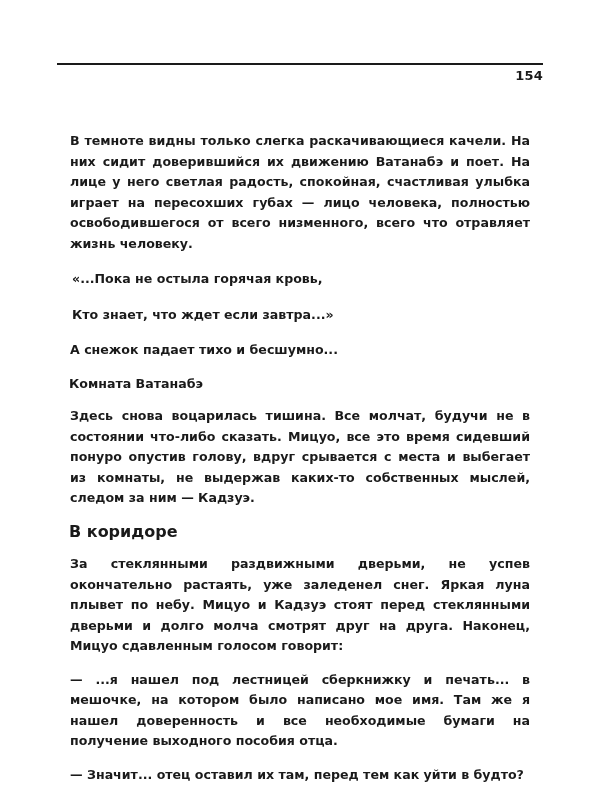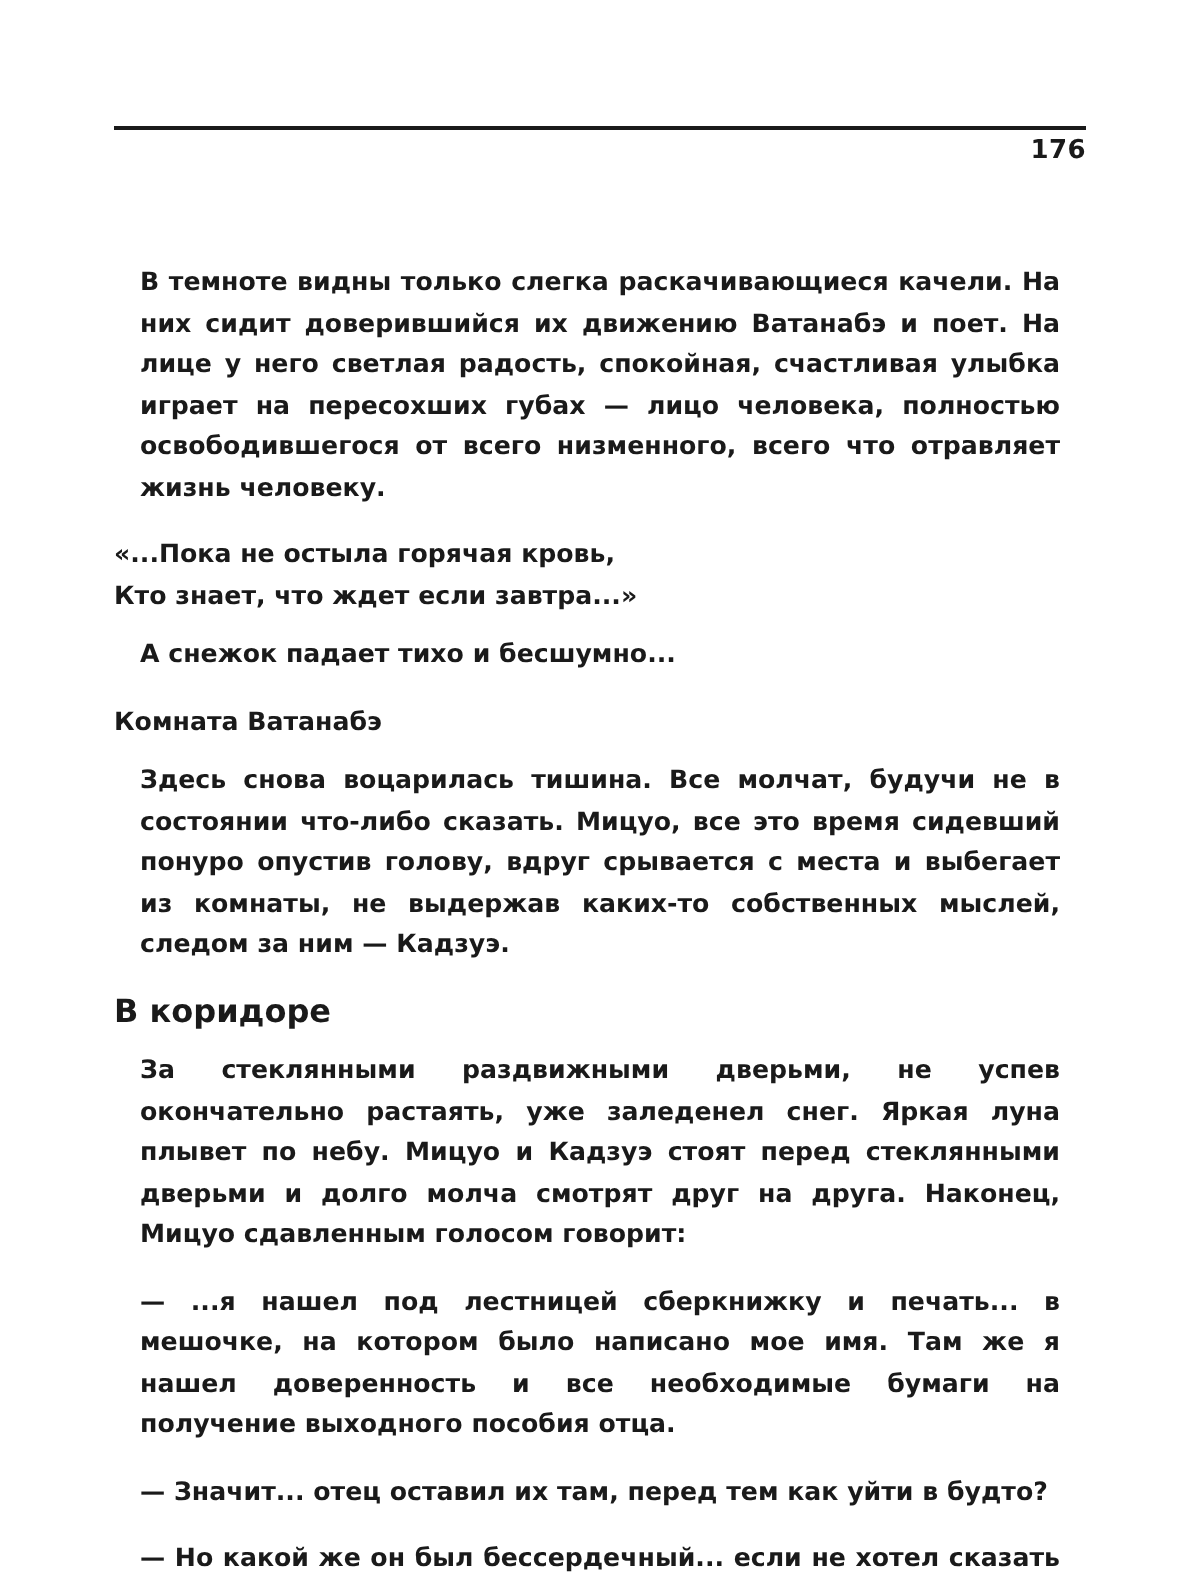--- a/index.html
+++ b/index.html
@@ -47,34 +47,34 @@
       font-weight: bold;
     }
     .para {
       margin: 13px;
       text-align: justify;
       text-align-last: left;
     }
     .gap-md { margin-top: 9px; }
     .gap-lg { margin-top: 15px; }
     .heading {
-      margin: 0;
+      margin: 12px;
       font-weight: bold;
     }
     .verse-line {
-      margin: 0;
+      margin: 15px;
       display: block;
     }
   </style>
 </head>
 <body>
 
 <div class="page">
   <div class="rule"></div>
-  <div class="page-number">176</div>
+  <div class="page-number">154</div>
 
   <div class="content">
     <p class="para">В темноте видны только слегка раскачивающиеся качели. На них сидит доверившийся их движению Ватанабэ и поет. На лице у него светлая радость, спокойная, счастливая улыбка играет на пересохших губах — лицо человека, полностью освободившегося от всего низменного, всего что отравляет жизнь человеку.</p>
 
     <div class="gap-md">
       <span class="verse-line">«...Пока не остыла горячая кровь,</span>
       <span class="verse-line">Кто знает, что ждет если завтра...»</span>
     </div>
 
     <p class="para gap-md">А снежок падает тихо и бесшумно...</p>

